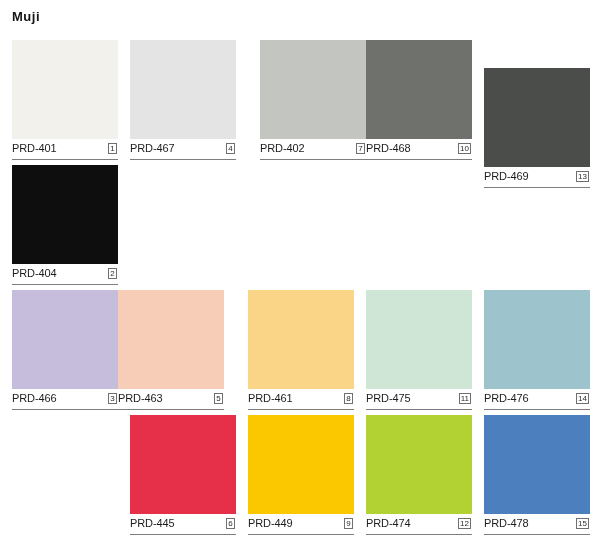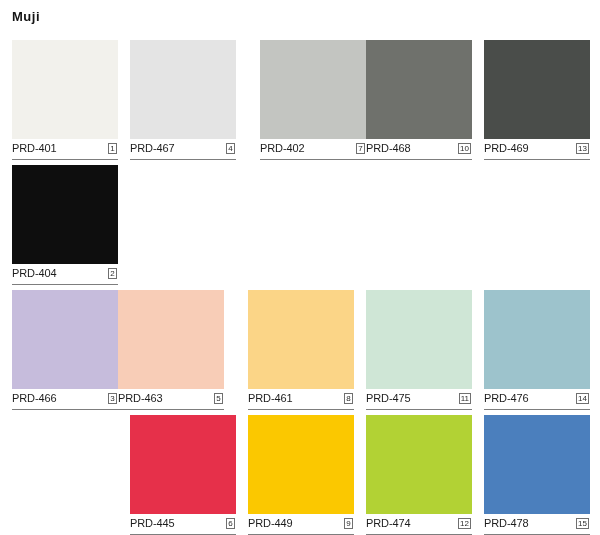--- a/index.html
+++ b/index.html
@@ -106,21 +106,21 @@
           <span class="swatch-index">7</span>
         </div>
       </div>
       <div class="swatch-cell" style="left: 366px;">
         <div class="swatch-chip" style="background: rgb(111, 113, 108);"></div>
         <div class="swatch-meta">
           <span class="swatch-code">PRD-468</span>
           <span class="swatch-index">10</span>
         </div>
       </div>
-      <div class="swatch-cell" style="left: 484px;">
+      <div class="swatch-cell" style="left: 484px; margin-top: 28px;">
         <div class="swatch-chip" style="background: rgb(74, 77, 74);"></div>
         <div class="swatch-meta">
           <span class="swatch-code">PRD-469</span>
           <span class="swatch-index">13</span>
         </div>
       </div>
     </div>
     <div class="swatch-row">
       <div class="swatch-cell" style="left: 12px;">
         <div class="swatch-chip" style="background: rgb(14, 14, 14);"></div>

